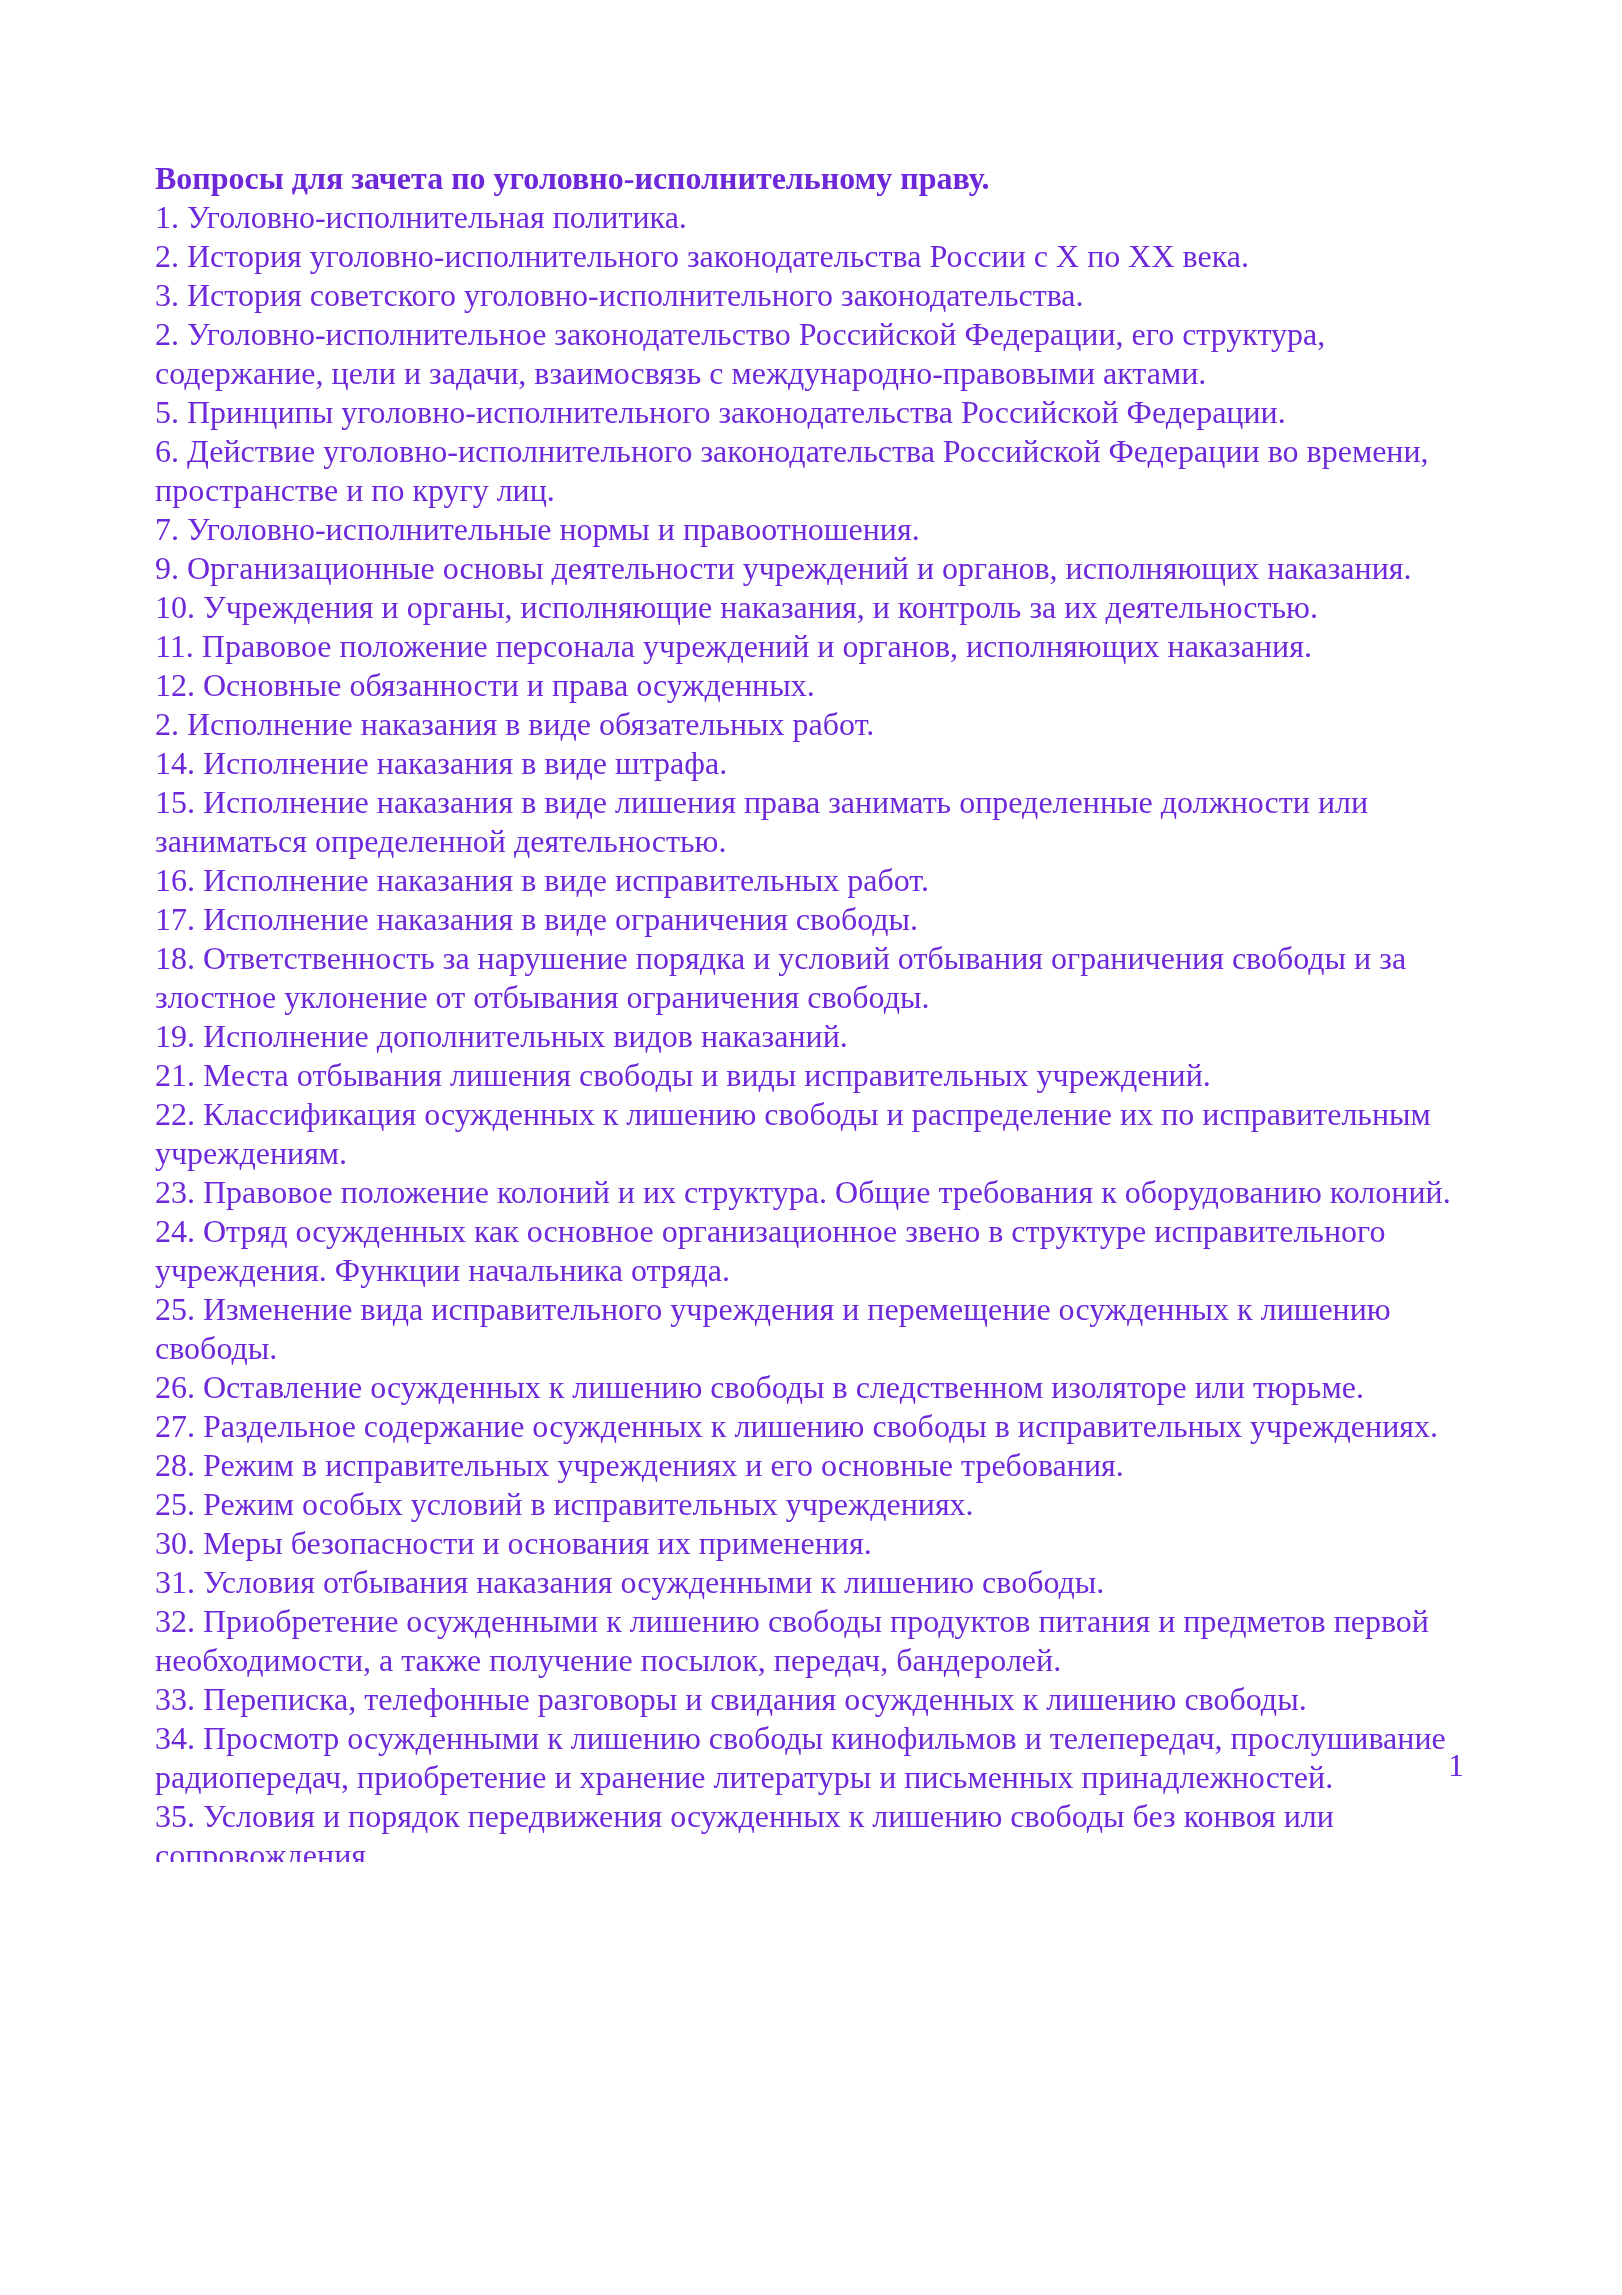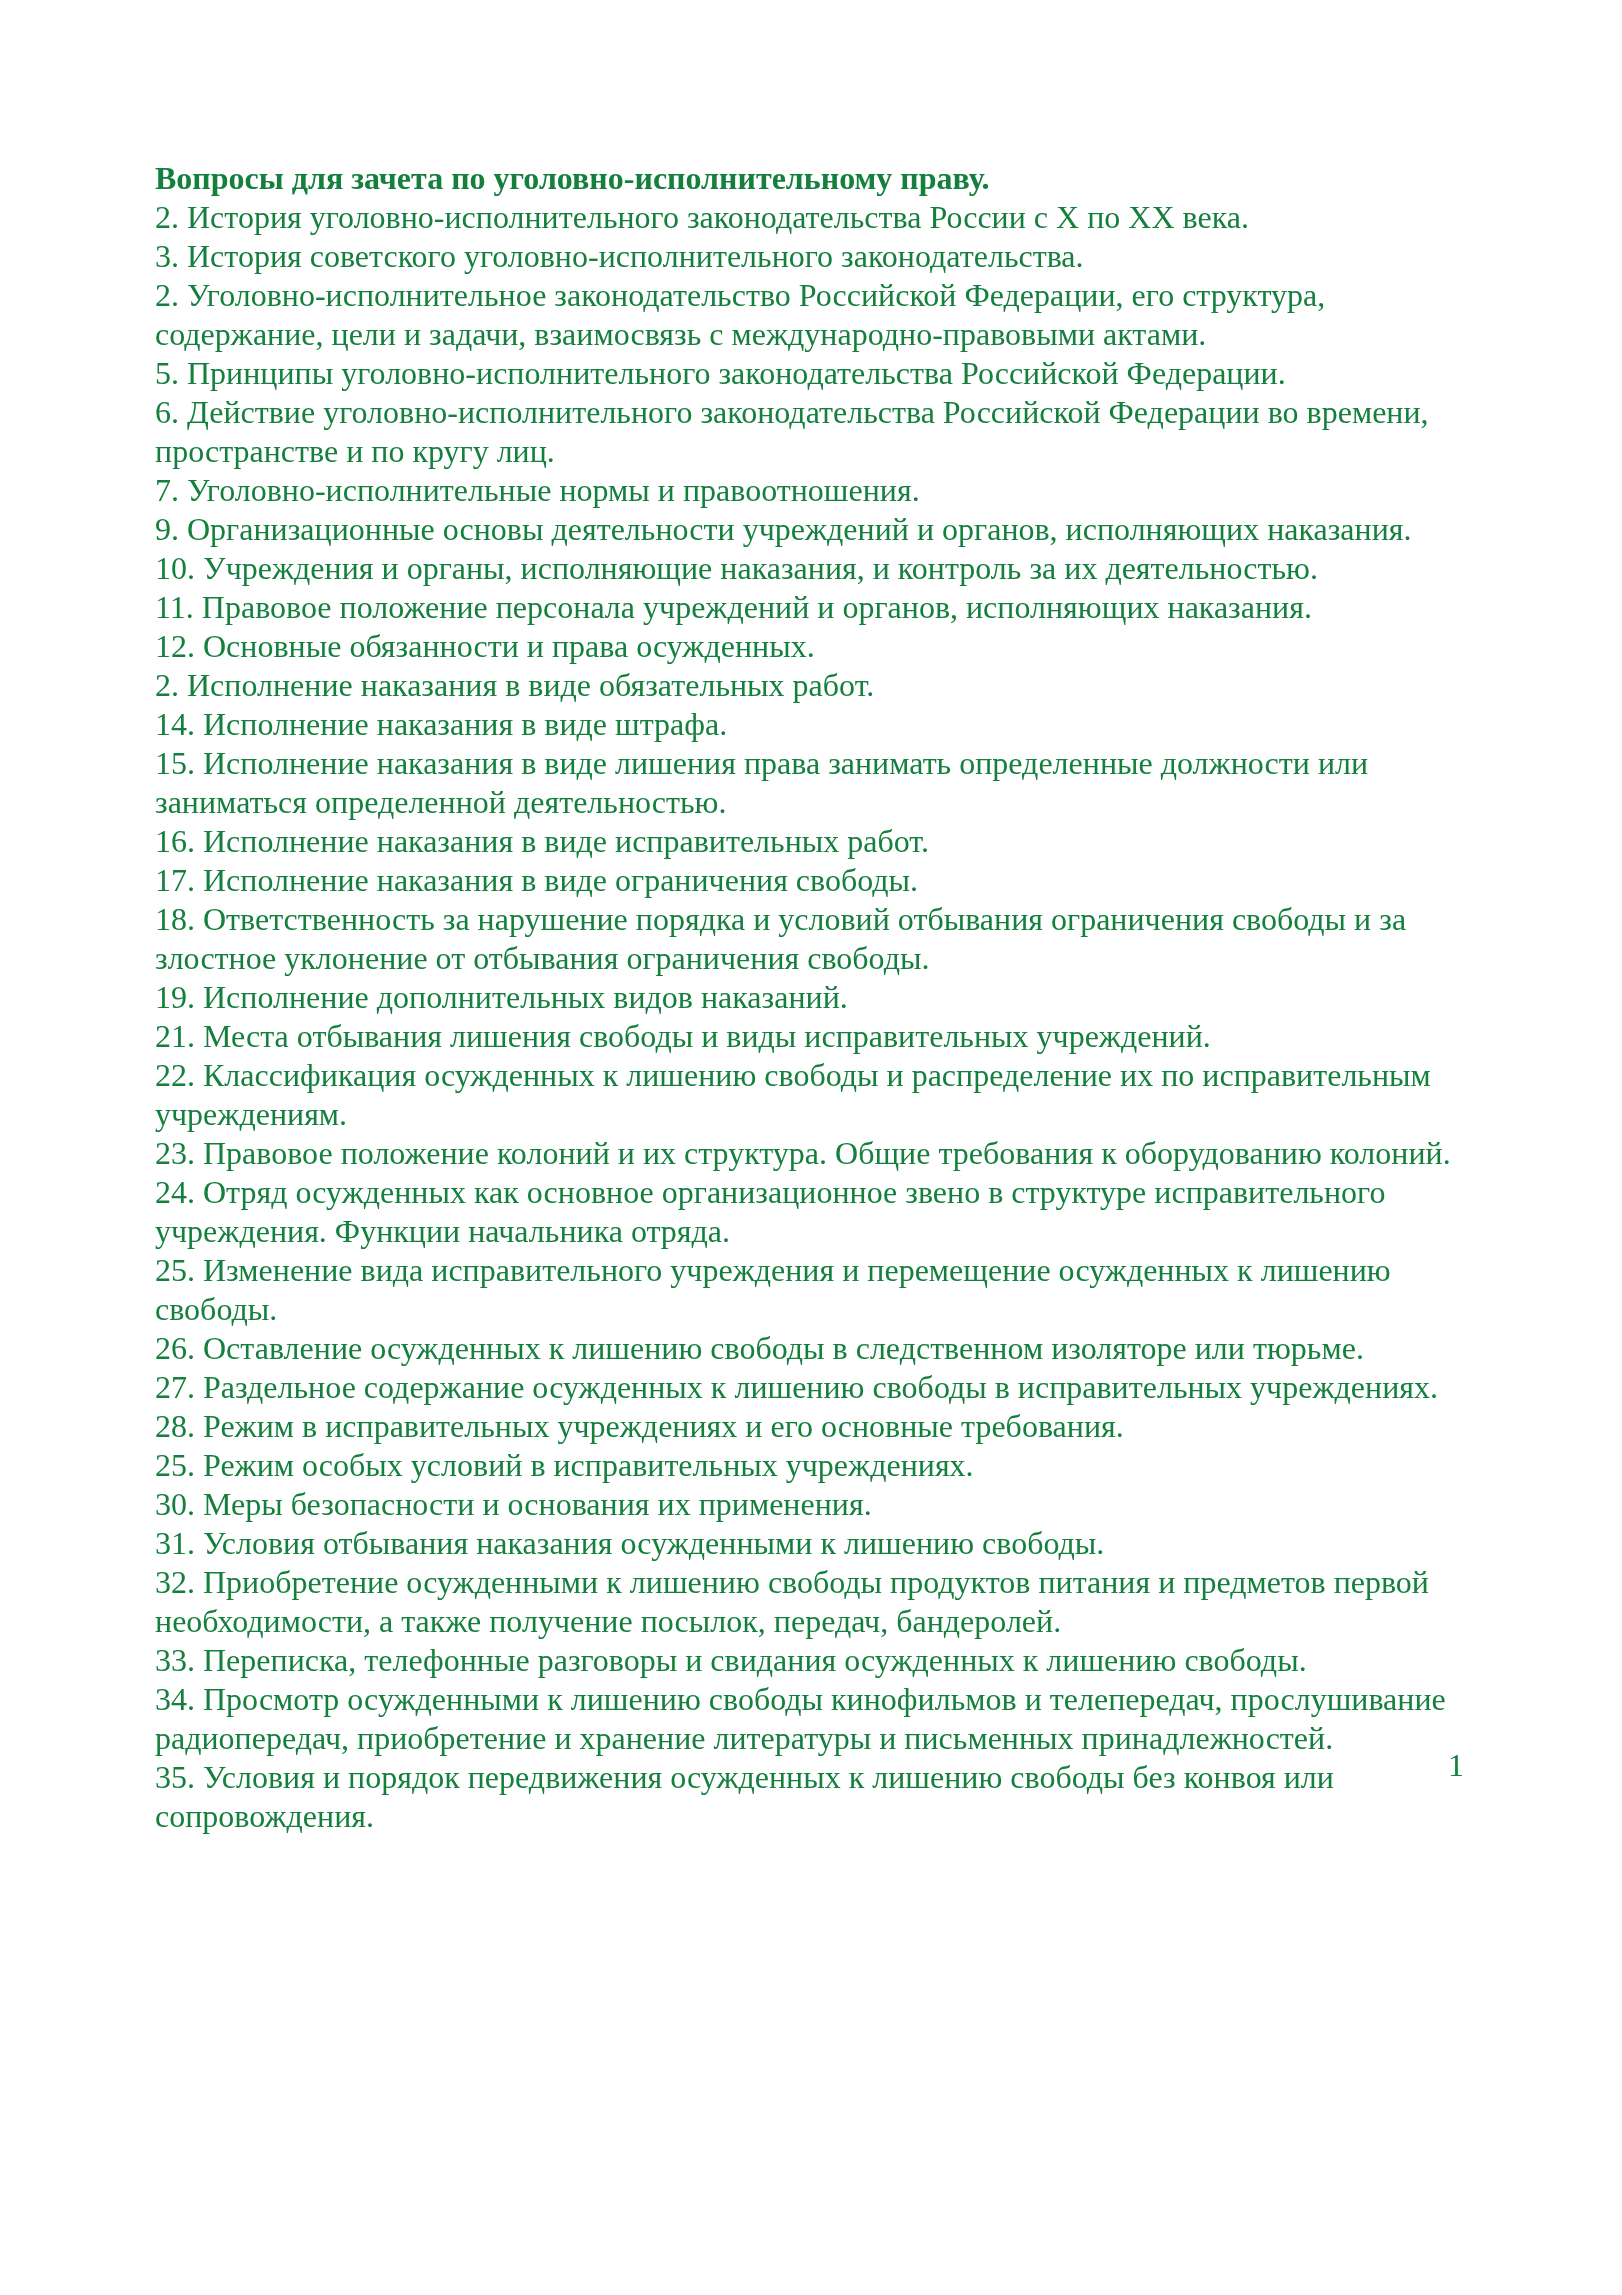--- a/index.html
+++ b/index.html
@@ -5,21 +5,21 @@
   html, body {
     margin: 0;
     padding: 0;
     background: #ffffff;
   }
   .page {
     position: relative;
     width: 1622px;
     height: 1862px;
     background: #ffffff;
-    color: #15803d;
+    color: #6d28d9;
     font-family: "Liberation Serif", "DejaVu Serif", serif;
     font-size: 32px;
     line-height: 39px;
     box-sizing: border-box;
   }
   .content {
     position: absolute;
     top: 159px;
     left: 155px;
     width: 1315px;
@@ -41,20 +41,21 @@
     line-height: 39px;
   }
 </style>
 </head>
 <body>
 
 <div class="page">
   <div class="content">
     <p class="line doc-title">Вопросы для зачета по уголовно-исполнительному праву.</p>
     <div>
+        <p class="line">1. Уголовно-исполнительная политика.</p>
         <p class="line">2. История уголовно-исполнительного законодательства России с X по XX века.</p>
         <p class="line">3. История советского уголовно-исполнительного законодательства.</p>
         <p class="line">2. Уголовно-исполнительное законодательство Российской Федерации, его структура, содержание, цели и задачи, взаимосвязь с международно-правовыми актами.</p>
         <p class="line">5. Принципы уголовно-исполнительного законодательства Российской Федерации.</p>
         <p class="line">6. Действие уголовно-исполнительного законодательства Российской Федерации во времени, пространстве и по кругу лиц.</p>
         <p class="line">7. Уголовно-исполнительные нормы и правоотношения.</p>
         <p class="line">9. Организационные основы деятельности учреждений и органов, исполняющих наказания.</p>
         <p class="line">10. Учреждения и органы, исполняющие наказания, и контроль за их деятельностью.</p>
         <p class="line">11. Правовое положение персонала учреждений и органов, исполняющих наказания.</p>
         <p class="line">12. Основные обязанности и права осужденных.</p>

